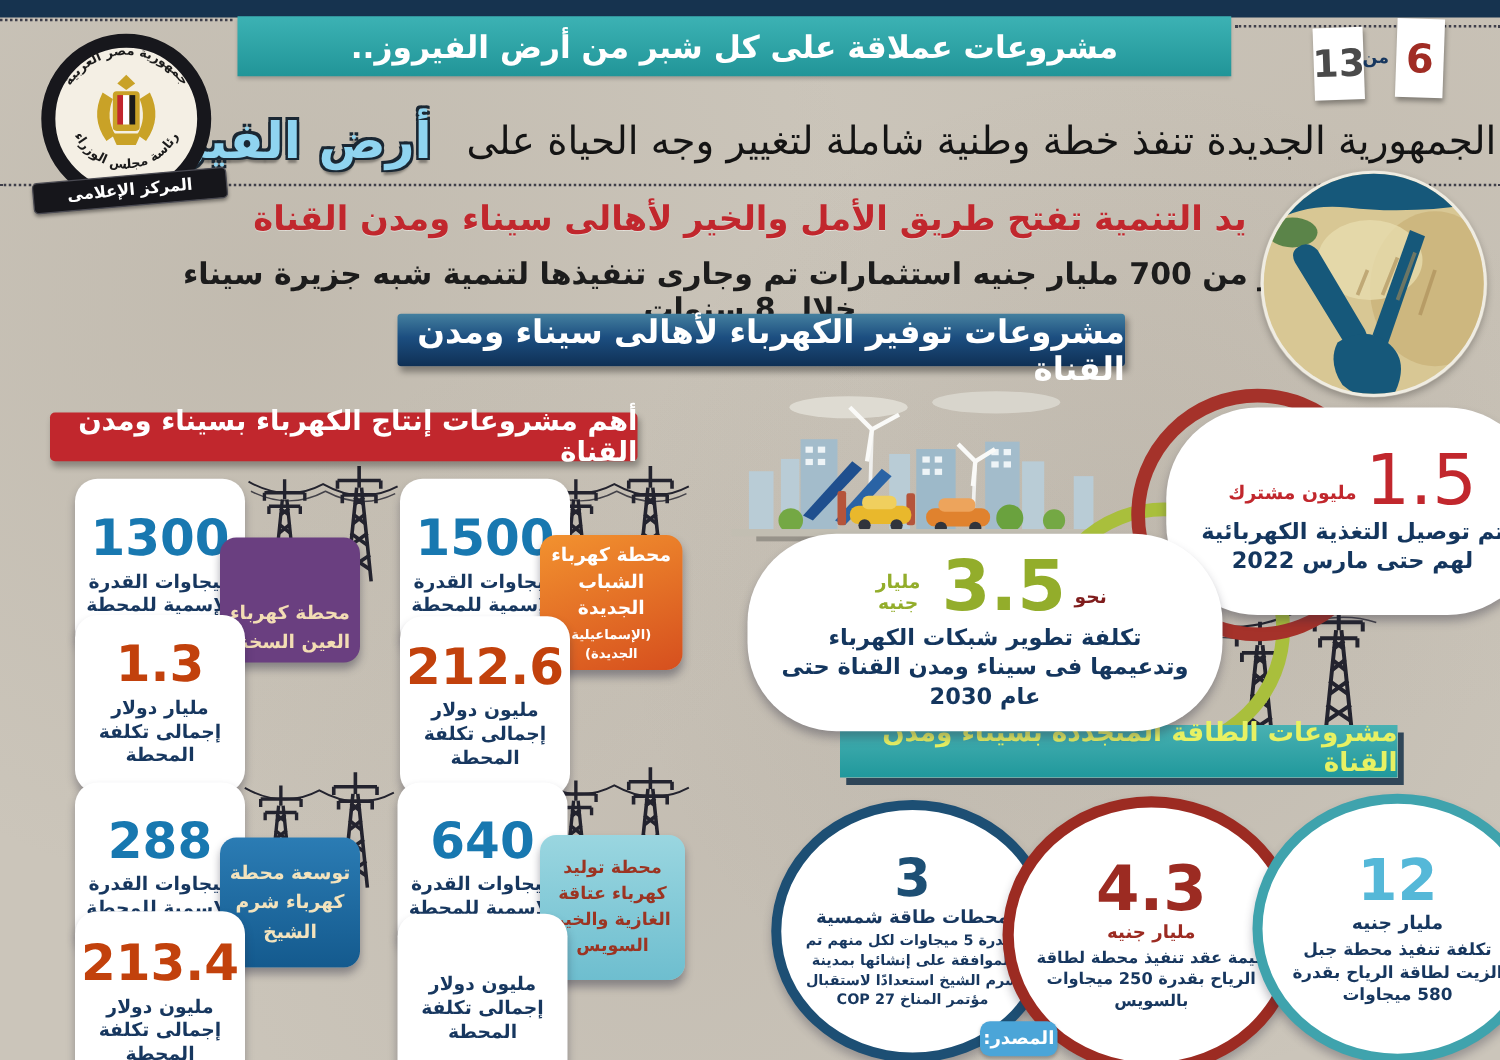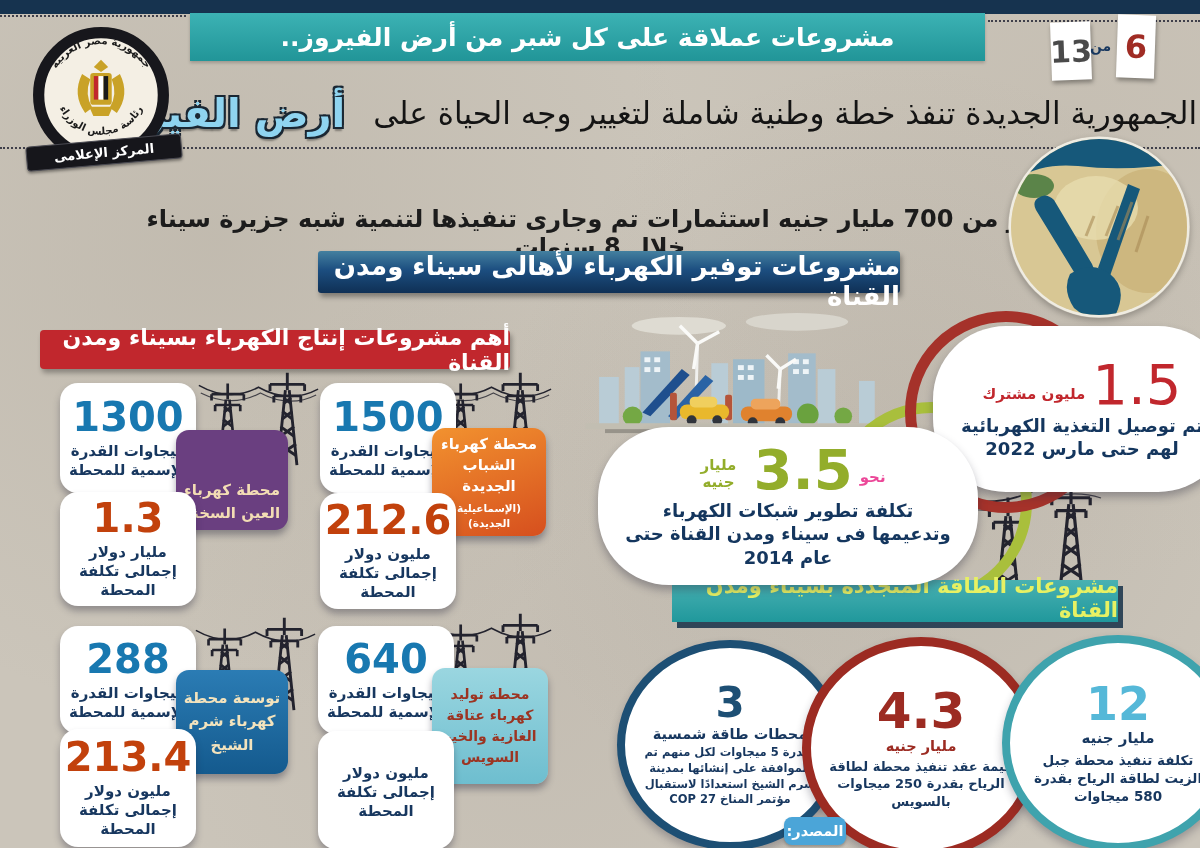--- a/index.html
+++ b/index.html
@@ -47,21 +47,21 @@
     display:flex;justify-content:center;color:#fff;font-size:26px;font-weight:800;
     box-shadow:2px 4px 5px rgba(0,0,0,.35);}
   .red-banner{left:40px;top:330px;width:470px;height:39px;background:#c1272d;border-radius:4px;z-index:2;
     display:flex;align-items:center;justify-content:center;color:#fff;font-size:22px;font-weight:800;box-shadow:2px 4px 5px rgba(0,0,0,.3);}
   .teal-banner{left:672px;top:580px;width:446px;height:42px;z-index:2;
     background:linear-gradient(180deg,#49b1b2 0%,#20989c 100%);
     display:flex;align-items:flex-end;justify-content:center;color:#e7f163;font-size:21px;font-weight:800;
     box-shadow:5px 6px 0 rgba(21,48,72,.85);}
 
   .stat-card{background:#fff;border-radius:18px;box-shadow:0 5px 7px rgba(40,40,60,.35);z-index:4;
-    display:flex;flex-direction:column;align-items:center;justify-content:center;text-align:center;padding:6px 4px;}
+    display:flex;flex-direction:column;align-items:center;justify-content:center;text-align:center;padding:20px 4px;}
   .stat-value{font-weight:800;line-height:1;font-size:40px;}
   .bluev{color:#1878b0;}.redv{color:#c2410c;}
   .stat-label{font-size:15px;font-weight:800;color:#17375f;line-height:1.25;margin-top:5px;}
 
   .station-card{border-radius:13px;box-shadow:0 5px 7px rgba(40,40,60,.4);z-index:4;font-weight:800;
     display:flex;flex-direction:column;align-items:center;justify-content:center;text-align:center;padding:6px;}
   .station-card.purple{background:#6a3f80;color:#f3ddb4;font-size:15px;line-height:1.5;justify-content:flex-end;}
   .station-card.orange{background:linear-gradient(160deg,#f2922f 0%,#d64f1e 100%);color:#fff;font-size:15px;line-height:1.4;}
   .st-sub{font-size:10.5px;margin-top:4px;color:#fff;font-weight:700;}
   .station-card.bluec{background:linear-gradient(180deg,#2b7cb4,#145a8e);color:#f3e3bd;font-size:15px;line-height:1.55;}
@@ -74,21 +74,21 @@
   .ring-red{left:905px;top:311px;width:180px;height:180px;border:11px solid #a5322a;z-index:3;}
   .ring-green{left:830px;top:402px;width:180px;height:180px;border:11px solid #a9bf3c;z-index:2;}
   .callout-card{background:#fff;z-index:4;box-shadow:0 5px 8px rgba(40,40,60,.35);
     display:flex;flex-direction:column;align-items:center;justify-content:center;text-align:center;}
   .card-subscribers{left:933px;top:326px;width:262px;height:146px;border-radius:73px;padding:10px 18px;}
   .card-network{left:598px;top:427px;width:332px;height:142px;border-radius:71px;padding:8px 24px;}
   .sub-row{display:flex;align-items:flex-end;justify-content:center;gap:7px;}
   .sub-value{font-size:56px;font-weight:400;color:#c1272d;line-height:.95;}
   .sub-unit{font-size:15px;font-weight:800;color:#c1272d;padding-bottom:8px;}
   .callout-text{font-size:18px;font-weight:800;color:#14365e;line-height:1.3;margin-top:3px;}
-  .net-prefix{font-size:15px;font-weight:800;color:#ec4899;padding-bottom:10px;}
+  .net-prefix{font-size:15px;font-weight:800;color:#7f1d1d;padding-bottom:10px;}
   .net-value{font-size:56px;font-weight:800;color:#93ad2b;line-height:.95;}
   .net-unit{font-size:15px;font-weight:800;color:#93ad2b;width:56px;line-height:1.15;padding-bottom:5px;text-align:center;}
 
   .map{left:1008px;top:136px;width:182px;height:182px;z-index:5;border-radius:50%;box-shadow:0 3px 6px rgba(0,0,0,.25);}
 
   .big-circle{background:#fff;border-radius:50%;z-index:4;box-shadow:0 5px 8px rgba(40,40,60,.3);
     display:flex;flex-direction:column;align-items:center;justify-content:center;text-align:center;padding:8px 16px;}
   .bc-value{font-weight:800;line-height:1;}
   .bc-unit{font-weight:800;margin-top:2px;}
   .bc-text{font-weight:700;color:#17375f;line-height:1.35;margin-top:4px;}
@@ -170,20 +170,21 @@
     <div class="ribbon">
       <span>المركز الإعلامى</span>
     </div>
   </div>
 
   <div class="abs main-title">
     <span class="t-main">الجمهورية الجديدة تنفذ خطة وطنية شاملة لتغيير وجه الحياة على</span>
     <span class="t-hi">أرض الفيروز</span>
   </div>
 
+  <div class="abs red-heading">يد التنمية تفتح طريق الأمل والخير لأهالى سيناء ومدن القناة</div>
   <div class="abs sub-heading">أكثر من 700 مليار جنيه استثمارات تم وجارى تنفيذها لتنمية شبه جزيرة سيناء خلال 8 سنوات</div>
   <div class="abs navy-banner">
     <span>مشروعات توفير الكهرباء لأهالى سيناء ومدن القناة</span>
   </div>
 
   <svg class="abs map" viewBox="0 0 182 182">
     <defs>
         <clipPath id="mapclip">
           <circle cx="91" cy="91" r="88"></circle>
         </clipPath>
@@ -350,21 +351,21 @@
     <div class="callout-text">تم توصيل التغذية الكهربائية لهم حتى مارس 2022</div>
   </div>
 
   <div class="abs ring ring-green"></div>
   <div class="abs callout-card card-network">
     <div class="sub-row">
       <span class="net-prefix">نحو</span>
       <span class="net-value">3.5</span>
       <span class="net-unit">مليار جنيه</span>
     </div>
-    <div class="callout-text">تكلفة تطوير شبكات الكهرباء وتدعيمها فى سيناء ومدن القناة حتى عام 2014</div>
+    <div class="callout-text">تكلفة تطوير شبكات الكهرباء وتدعيمها فى سيناء ومدن القناة حتى عام 2030</div>
   </div>
 
   <div class="abs teal-banner">
     <span>مشروعات الطاقة المتجددة بسيناء ومدن القناة</span>
   </div>
 
   <div class="abs conn-bar bar1"></div>
   <div class="abs conn-bar bar2"></div>
 
   <div class="abs big-circle c1">

